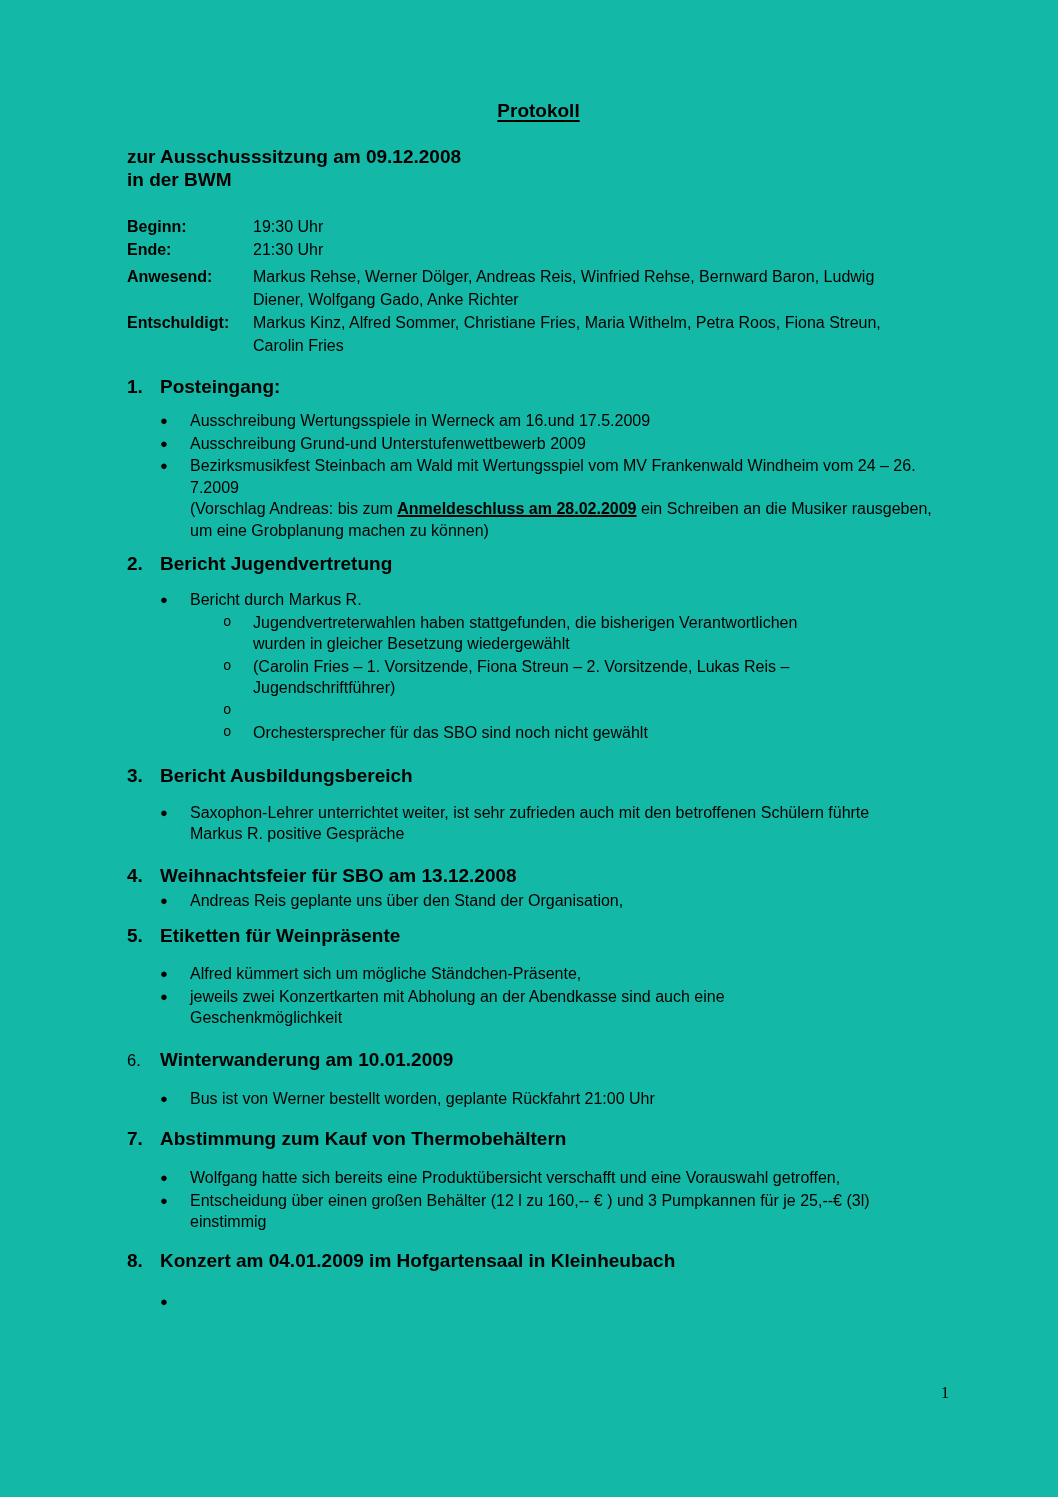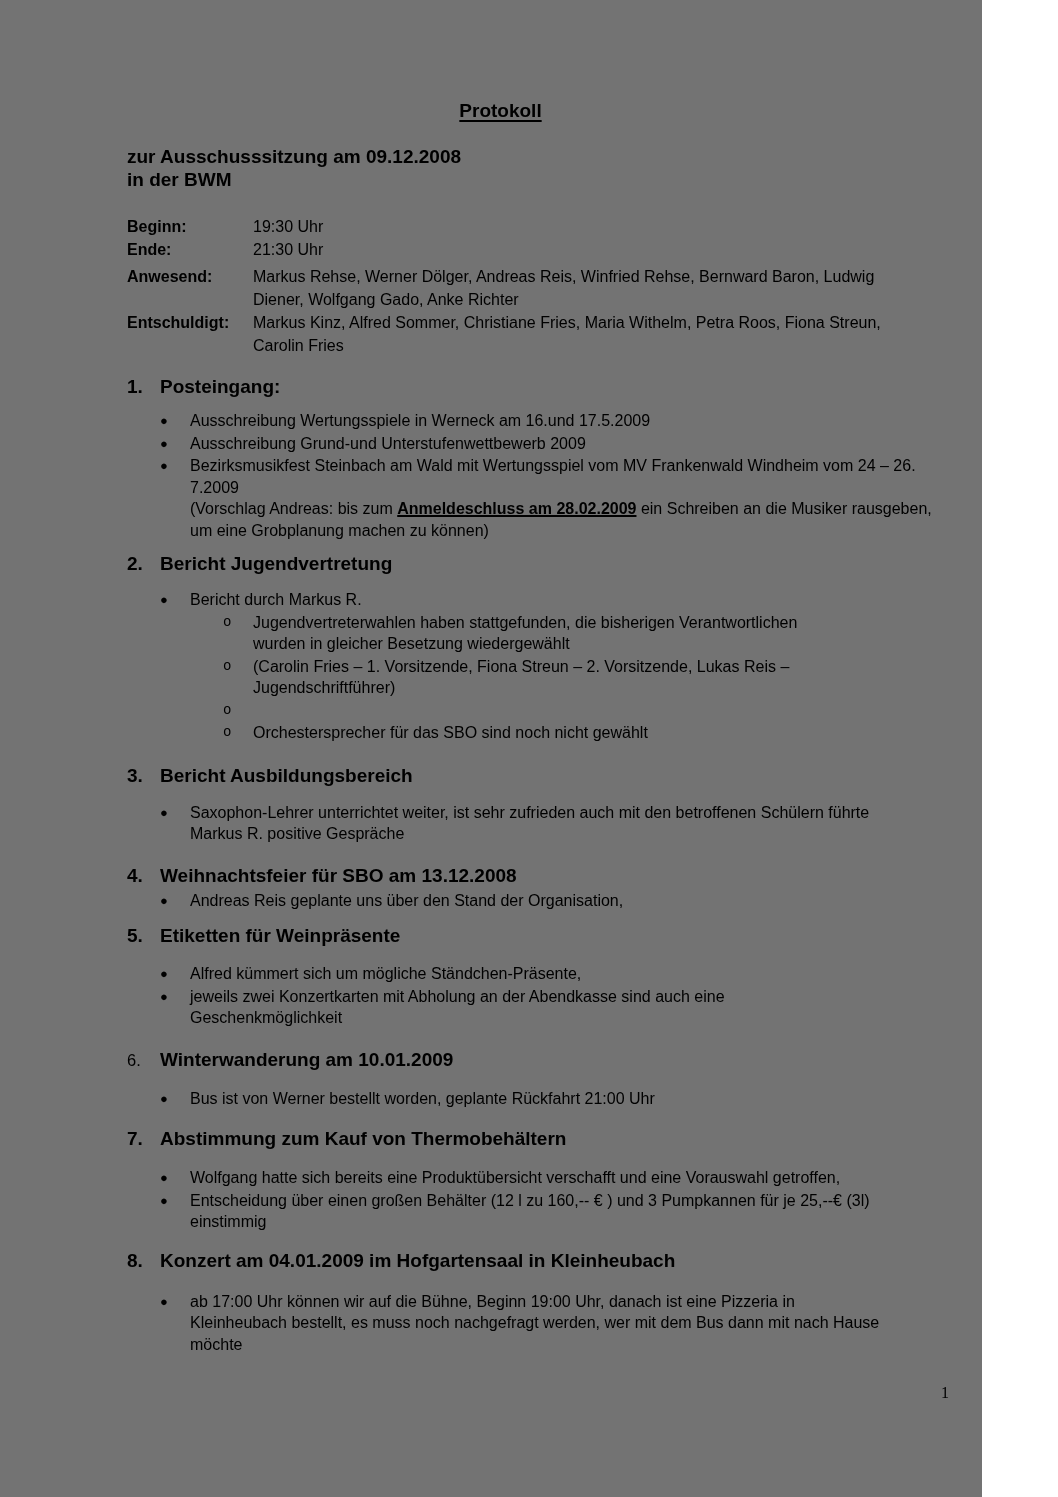--- a/index.html
+++ b/index.html
@@ -1,18 +1,18 @@
 <!DOCTYPE html>
 <html><head>
 <meta charset="utf-8">
 <style>
   html,body { margin:0; padding:0; background:#ffffff; }
   .page {
-    position:relative; width:982px; height:1497px; overflow:hidden;
-    background:#737373; color:#000000;
+    position:relative; width:1058px; height:1497px; overflow:hidden;
+    background:#14b8a6; color:#000000;
     font-family:"Liberation Sans","DejaVu Sans",sans-serif;
   }
   .content { padding:0 108px 0 127px; }
 
   .doc-title { margin-top:99px; text-align:center; font-size:19px; font-weight:bold; line-height:24px; }
   .doc-title .u { text-decoration:underline; text-decoration-thickness:2px; text-underline-offset:3px; }
 
   .subtitle { margin-top:22px; font-size:19px; font-weight:bold; line-height:23px; }
 
   .meta { margin-top:24px; }
@@ -218,23 +218,20 @@
     </div>
 
     <div class="section sec8">
       <div class="sec-head">
         <span class="num">8.</span>
         <span>Konzert am 04.01.2009 im Hofgartensaal in Kleinheubach</span>
       </div>
       <div class="list">
         <div class="li">
           <span class="dot">●</span>
-          <span class="btext">ab 17:00 Uhr können wir auf die Bühne, Beginn 19:00 Uhr, danach ist eine Pizzeria in
-Kleinheubach bestellt, es muss noch nachgefragt werden, wer mit dem Bus dann mit nach Hause
-möchte</span>
         </div>
       </div>
     </div>
 
   </div>
 
   <div class="pageno">1</div>
 </div>
 
 </body></html>

